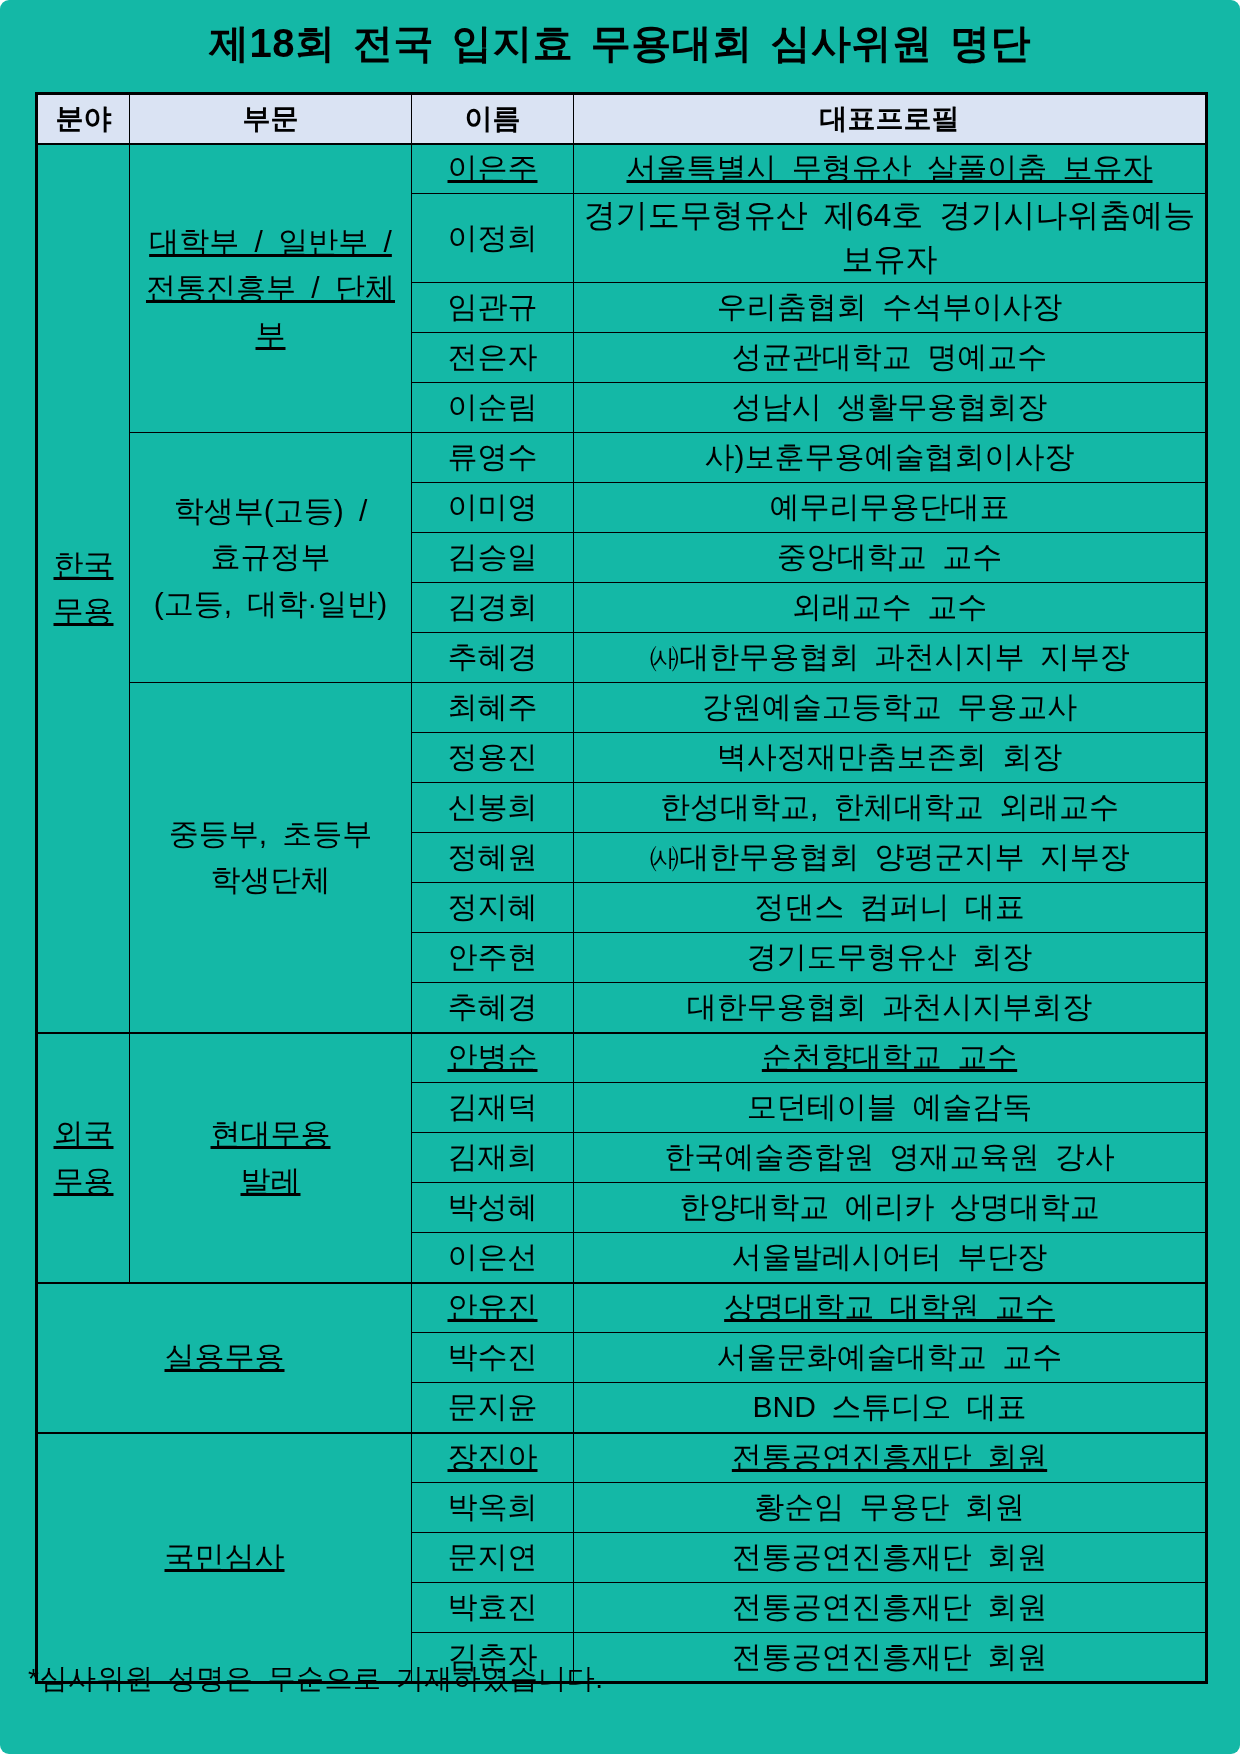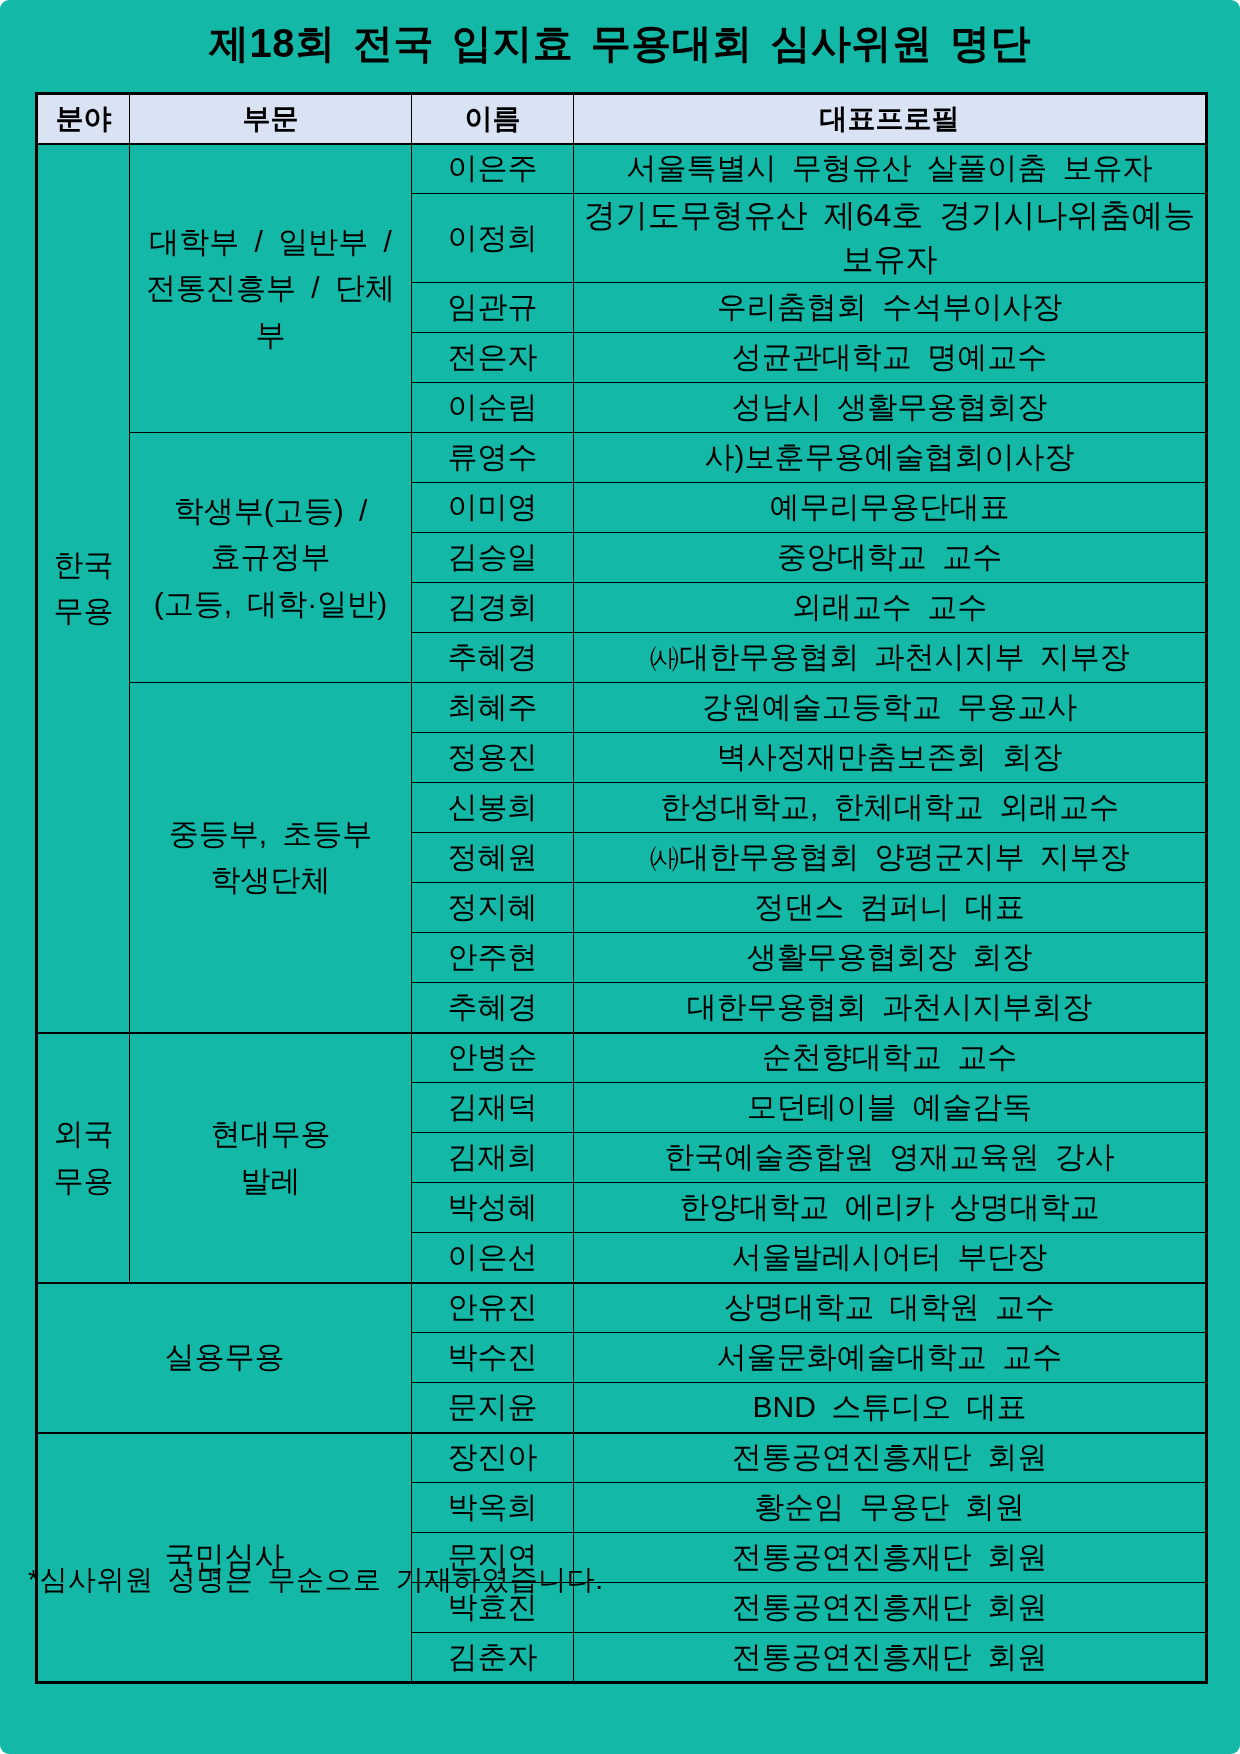--- a/index.html
+++ b/index.html
@@ -49,29 +49,29 @@
     word-spacing: 7px;
   }
   table.judges thead tr { height: 50px; }
   table.judges tbody tr { height: 50px; }
   table.judges thead th {
     background: #dae3f3;
     font-weight: bold;
     font-size: 28px;
     border-bottom: 2.5px solid #000000;
   }
-  tr.section-start td { border-top: 2.5px solid #000000; }
+  tr.section-start td { border-top: 2.5px solid #000000; text-decoration: underline; }
   td.col-field, td.col-division, td.col-merged {
     white-space: pre-line;
     line-height: 1.55;
   }
   td.col-profile.shrink { font-size: 32px; }
   .footnote {
     position: absolute;
-    top: 1561px;
+    top: 1660px;
     left: 28px;
     font-size: 28px;
     letter-spacing: 0.5px;
     word-spacing: 6px;
   }
 </style>
 </head>
 <body>
 
 <div class="page">
@@ -158,21 +158,21 @@
         <tr>
           <td class="col-name">정혜원</td>
           <td class="col-profile">㈔대한무용협회 양평군지부 지부장</td>
         </tr>
         <tr>
           <td class="col-name">정지혜</td>
           <td class="col-profile">정댄스 컴퍼니 대표</td>
         </tr>
         <tr>
           <td class="col-name">안주현</td>
-          <td class="col-profile">생활무용협회장 회장</td>
+          <td class="col-profile">경기도무형유산 회장</td>
         </tr>
         <tr>
           <td class="col-name">추혜경</td>
           <td class="col-profile">대한무용협회 과천시지부회장</td>
         </tr>
         <tr class="section-start">
           <td class="col-field" rowspan="5">외국
 무용</td>
           <td class="col-division" rowspan="5">현대무용
 발레</td>

